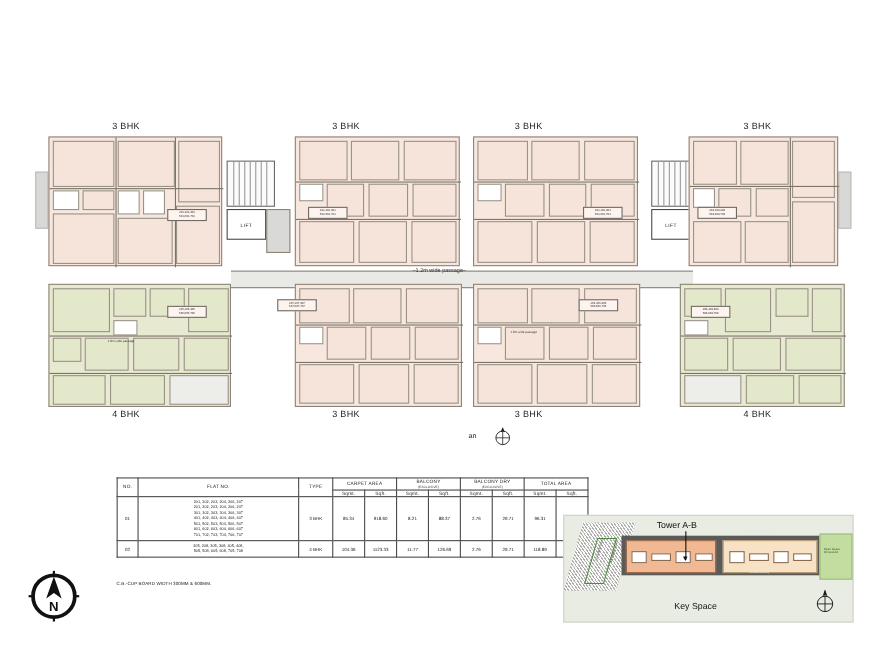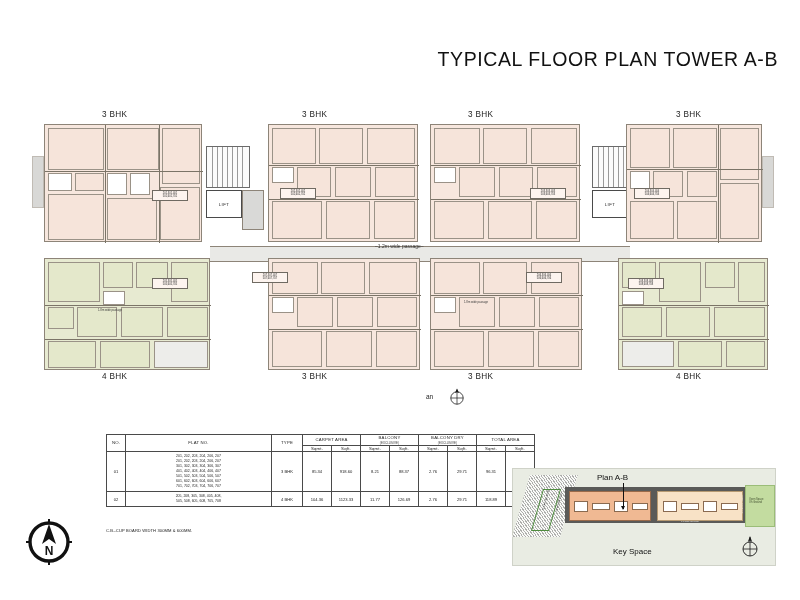--- a/index.html
+++ b/index.html
@@ -101,21 +101,20 @@
   .kp-arrow{position:absolute;left:110px;top:14px;width:1px;height:26px;background:#111;}
   .kp-arrow:after{content:"";position:absolute;bottom:-1px;left:-2px;border-left:2.5px solid transparent;border-right:2.5px solid transparent;border-top:4px solid #111;}
   .kp-key{position:absolute;left:100px;top:78px;font-size:8px;color:#111;}
   .kp-unitmark{position:absolute;background:#ffffff;border:.4px solid #8a6a50;}
 </style>
 </head>
 <body>
 
 <div class="sheet">
 
-  <div class="title">TYPICAL FLOOR PLAN TOWER A-B</div>
 
   <div class="plan">
 
     <div class="bhk-label" style="left:72px;top:10px;">3 BHK</div>
     <div class="bhk-label" style="left:272px;top:10px;">3 BHK</div>
     <div class="bhk-label" style="left:438px;top:10px;">3 BHK</div>
     <div class="bhk-label" style="left:646px;top:10px;">3 BHK</div>
 
     <div class="bhk-label" style="left:72px;top:272px;">4 BHK</div>
     <div class="bhk-label" style="left:272px;top:272px;">3 BHK</div>
@@ -419,21 +418,21 @@
       <div class="kp-road" style="left:116px;top:-4px;color:#e6e6e6;">6.0 wide driveway</div>
       <div class="kp-road" style="left:116px;top:33px;color:#e6e6e6;">6.0 wide driveway</div>
       <div class="kp-road" style="left:168px;top:16px;color:#e6e6e6;transform:rotate(-90deg);">6.0 wide driveway</div>
     </div>
 
     <div class="kp-green">
       <span style="white-space:pre-line;">Open Space
 On Ground</span>
     </div>
 
-    <div class="kp-title">Plan A-B</div>
+    <div class="kp-title">Tower A-B</div>
     <div class="kp-arrow"></div>
     <div class="kp-key">Key Space</div>
 
     <svg style="position:absolute;left:226px;top:66px;" width="22" height="24" viewBox="0 0 22 24">
       <circle cx="11" cy="14" r="7" fill="none" stroke="#1a1a1a" stroke-width="0.9"></circle>
       <line x1="11" y1="2" x2="11" y2="21" stroke="#1a1a1a" stroke-width="0.8"></line>
       <line x1="4" y1="14" x2="18" y2="14" stroke="#1a1a1a" stroke-width="0.8"></line>
       <polygon points="11,1 13.2,7 11,5.6 8.8,7" fill="#1a1a1a"></polygon>
     </svg>
   </div>

